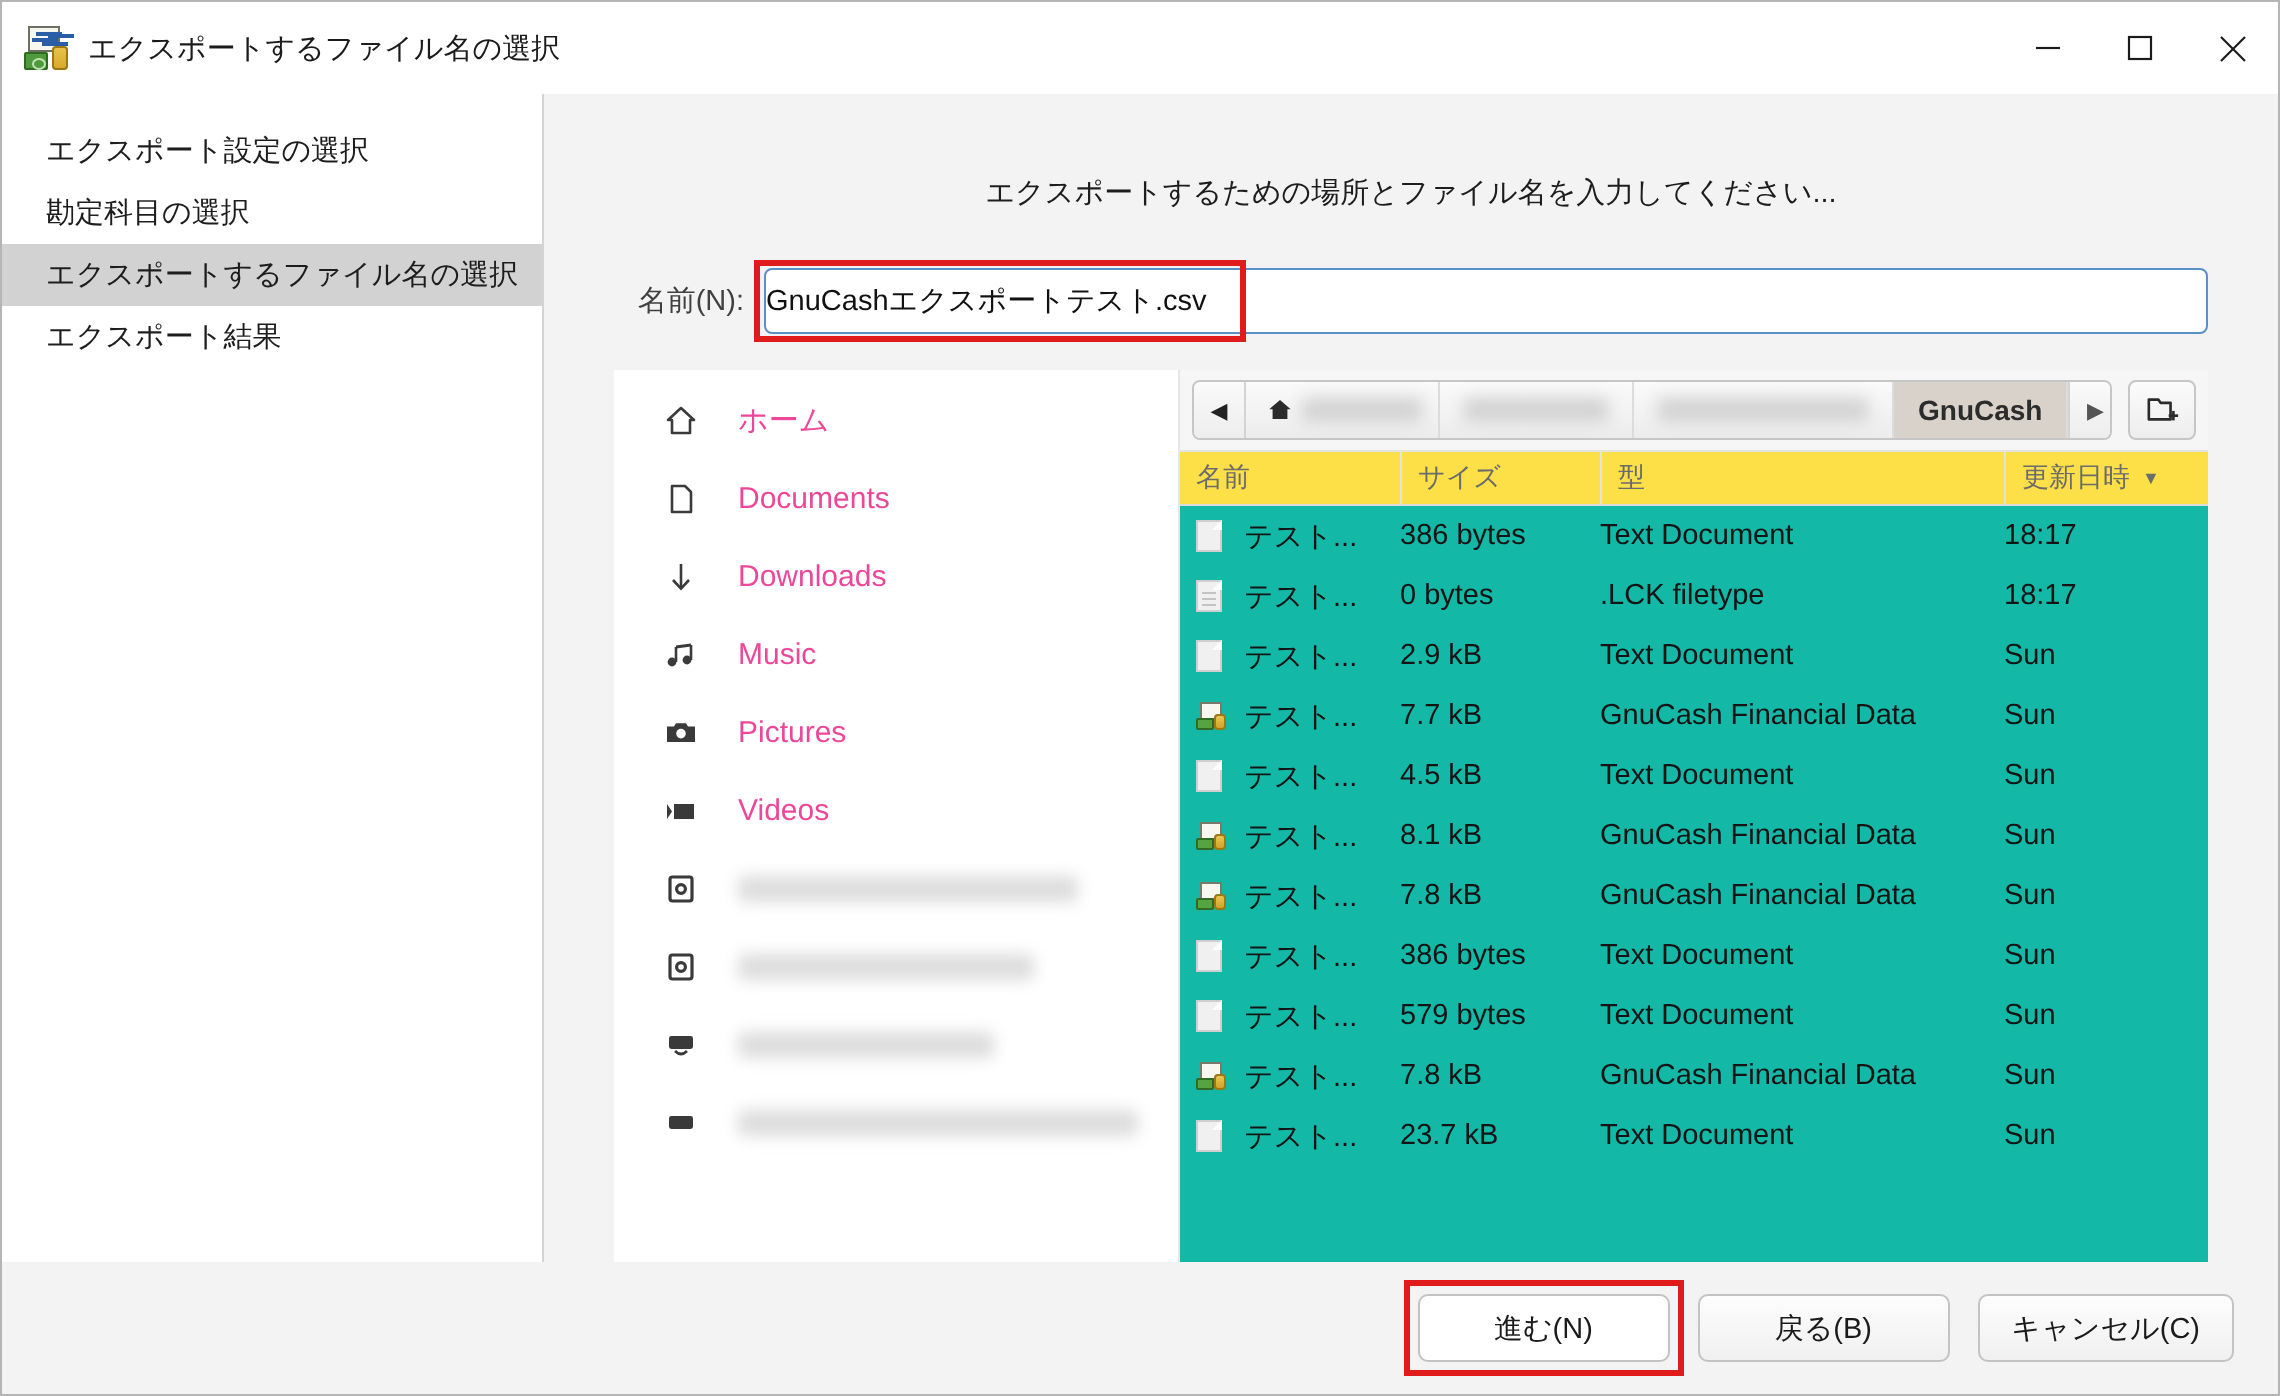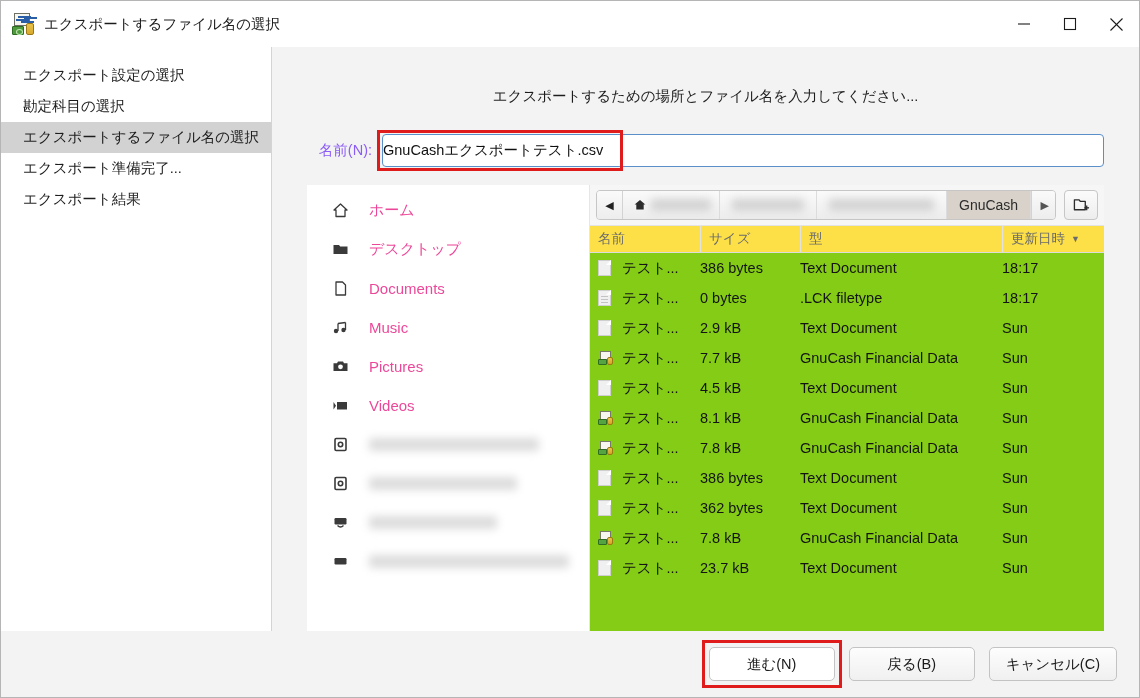--- a/index.html
+++ b/index.html
@@ -69,21 +69,21 @@
   
   .panel { flex: 1 1 auto; display: flex; flex-direction: column; background: #f3f3f3; min-width: 0; }
   .panel-heading {
     text-align: center; font-size: 14.5px; color: #1d1d1d;
     padding-top: 40px; padding-bottom: 6px;
   }
 
   
   .name-row { display: flex; align-items: center; padding: 22px 35px 0 0; }
   .name-label {
-    width: 100px; text-align: right; font-size: 14.5px; color: #8b5cf6;
+    width: 100px; text-align: right; font-size: 14.5px; color: #404040;
     flex: 0 0 auto; margin-right: 10px;
   }
   .name-input-wrap { position: relative; flex: 1 1 auto; }
   .name-input {
     width: 100%; height: 33px; background: #ffffff;
     border: 1.5px solid #5b8fc9; border-radius: 4px;
     display: flex; align-items: center; 
     font-size: 14.5px; color: #111111;
   }
   .redbox-name {
@@ -146,42 +146,42 @@
   }
   .crumb.home { padding: 0 8px 0 10px; }
   .crumb .home-ico { margin-right: 4px; display: flex; }
   .crumb.blurred .ctext {
     filter: blur(4px); background: #d2d2d2; color: #d2d2d2; border-radius: 2px;
     height: 12px;
   }
   .crumb.b1 .ctext { width: 60px; }
   .crumb.b2 .ctext { width: 72px; }
   .crumb.b3 .ctext { width: 105px; }
-  .crumb.active { background: #d8d2ca; flex: 0 0 auto; }
+  .crumb.active { background: #d8d2ca; flex: 0 0 auto; font-weight: bold; }
   .newfolder-btn {
     width: 34px; height: 30px; margin-left: 8px; flex: 0 0 34px;
     border: 1px solid #c6c6c6; border-radius: 4px;
     background: linear-gradient(#fbfbfb,#ededed);
     display: flex; align-items: center; justify-content: center;
   }
 
   .colheaders {
     height: 27px; flex: 0 0 27px; display: flex; 
     border-bottom: 1px solid #dcdcdc; background: #fde047;
     font-size: 13.5px; color: #6c6c6c;
   }
   .colheaders .ch { display: flex; align-items: center; height: 100%; padding-left: 8px; }
   .ch.name { width: 110px; flex: 0 0 110px; }
   .ch.size { width: 100px; flex: 0 0 100px; border-left: 1px solid #e2e2e2; }
   .ch.type { flex: 1 1 auto; border-left: 1px solid #e2e2e2; }
   .ch.mod { width: 102px; flex: 0 0 102px; border-left: 1px solid #e2e2e2;
             justify-content: flex-start; }
   .ch.mod .caret { margin-left: 6px; font-size: 9px; color: #6c6c6c; }
 
-  .filelist { flex: 1 1 auto; overflow: hidden; background: #84cc16; }
+  .filelist { flex: 1 1 auto; overflow: hidden; background: #14b8a6; }
   .frow { height: 30px; display: flex; align-items: center; font-size: 14.5px; color: #141414; }
   .frow .fname { width: 110px; flex: 0 0 110px; display: flex; align-items: center; padding-left: 8px; }
   .frow .ficon { width: 17px; flex: 0 0 17px; margin-right: 7px; display: flex; align-items: center; }
   .frow .fsize { width: 100px; flex: 0 0 100px; }
   .frow .ftype { flex: 1 1 auto; }
   .frow .fmod { width: 102px; flex: 0 0 102px; }
 
   
   .doc-ico { width: 13px; height: 16px; background: #f0f0f0; border: 1px solid #cfcfcf; position: relative; }
   .doc-ico::after {
@@ -260,23 +260,20 @@
       <div class="wiznav-item">
         <span>エクスポート設定の選択</span>
       </div>
       <div class="wiznav-item">
         <span>勘定科目の選択</span>
       </div>
       <div class="wiznav-item selected">
         <span>エクスポートするファイル名の選択</span>
       </div>
       <div class="wiznav-item">
-        <span>エクスポート準備完了...</span>
-      </div>
-      <div class="wiznav-item">
         <span>エクスポート結果</span>
       </div>
     </div>
 
     <div class="panel">
 
       <div class="panel-heading">エクスポートするための場所とファイル名を入力してください...</div>
 
       <div class="name-row">
         <div class="name-label">名前(N):</div>
@@ -292,38 +289,39 @@
 
           <div class="place">
             <span class="pi">
               <svg width="17" height="17" viewBox="0 0 17 17">
                   <path d="M8.5 2 L15 8 L13 8 L13 14.5 L4 14.5 L4 8 L2 8 Z" fill="none" stroke="#3a3a3a" stroke-width="1.3" stroke-linejoin="round"></path>
                 </svg>
             </span>
             <span class="plabel">ホーム</span>
           </div>
 
+
           <div class="place">
             <span class="pi">
               <svg width="17" height="17" viewBox="0 0 17 17">
-                  <path d="M1.5 4 L7 4 L8.2 5.6 L15.5 5.6 L15.5 13 L1.5 13 Z" fill="#3a3a3a"></path>
-                </svg>
-            </span>
-            <span class="plabel">デスクトップ</span>
+                  <path d="M4 2 L10.5 2 L13.5 5 L13.5 15 L4 15 Z" fill="none" stroke="#3a3a3a" stroke-width="1.3" stroke-linejoin="round"></path>
+                </svg>
+            </span>
+            <span class="plabel">Documents</span>
           </div>
 
           <div class="place">
             <span class="pi">
               <svg width="17" height="17" viewBox="0 0 17 17">
-                  <path d="M4 2 L10.5 2 L13.5 5 L13.5 15 L4 15 Z" fill="none" stroke="#3a3a3a" stroke-width="1.3" stroke-linejoin="round"></path>
-                </svg>
-            </span>
-            <span class="plabel">Documents</span>
-          </div>
-
+                  <line x1="8.5" y1="2" x2="8.5" y2="14" stroke="#3a3a3a" stroke-width="1.3"></line>
+                  <path d="M4.5 10 L8.5 14.3 L12.5 10" fill="none" stroke="#3a3a3a" stroke-width="1.3"></path>
+                </svg>
+            </span>
+            <span class="plabel">Downloads</span>
+          </div>
 
           <div class="place">
             <span class="pi">
               <svg width="17" height="17" viewBox="0 0 17 17">
                   <circle cx="4" cy="12" r="2.2" fill="#3a3a3a"></circle>
                   <circle cx="11.5" cy="11" r="2.2" fill="#3a3a3a"></circle>
                   <line x1="6" y1="12" x2="6" y2="4.5" stroke="#3a3a3a" stroke-width="1.3"></line>
                   <line x1="13.5" y1="11" x2="13.5" y2="3.5" stroke="#3a3a3a" stroke-width="1.3"></line>
                   <line x1="6" y1="4.5" x2="13.5" y2="3.5" stroke="#3a3a3a" stroke-width="1.5"></line>
                 </svg>
@@ -555,21 +553,21 @@
               <div class="fmod">Sun</div>
             </div>
 
             <div class="frow">
               <div class="fname">
                   <span class="ficon">
                     <span class="doc-ico"></span>
                   </span>
                   <span>テスト...</span>
                 </div>
-              <div class="fsize">362 bytes</div>
+              <div class="fsize">579 bytes</div>
               <div class="ftype">Text Document</div>
               <div class="fmod">Sun</div>
             </div>
 
             <div class="frow">
               <div class="fname">
                   <span class="ficon">
                     <span class="gnc-ico">
                       <span class="g-chart"></span>
                       <span class="g-bill"></span>

